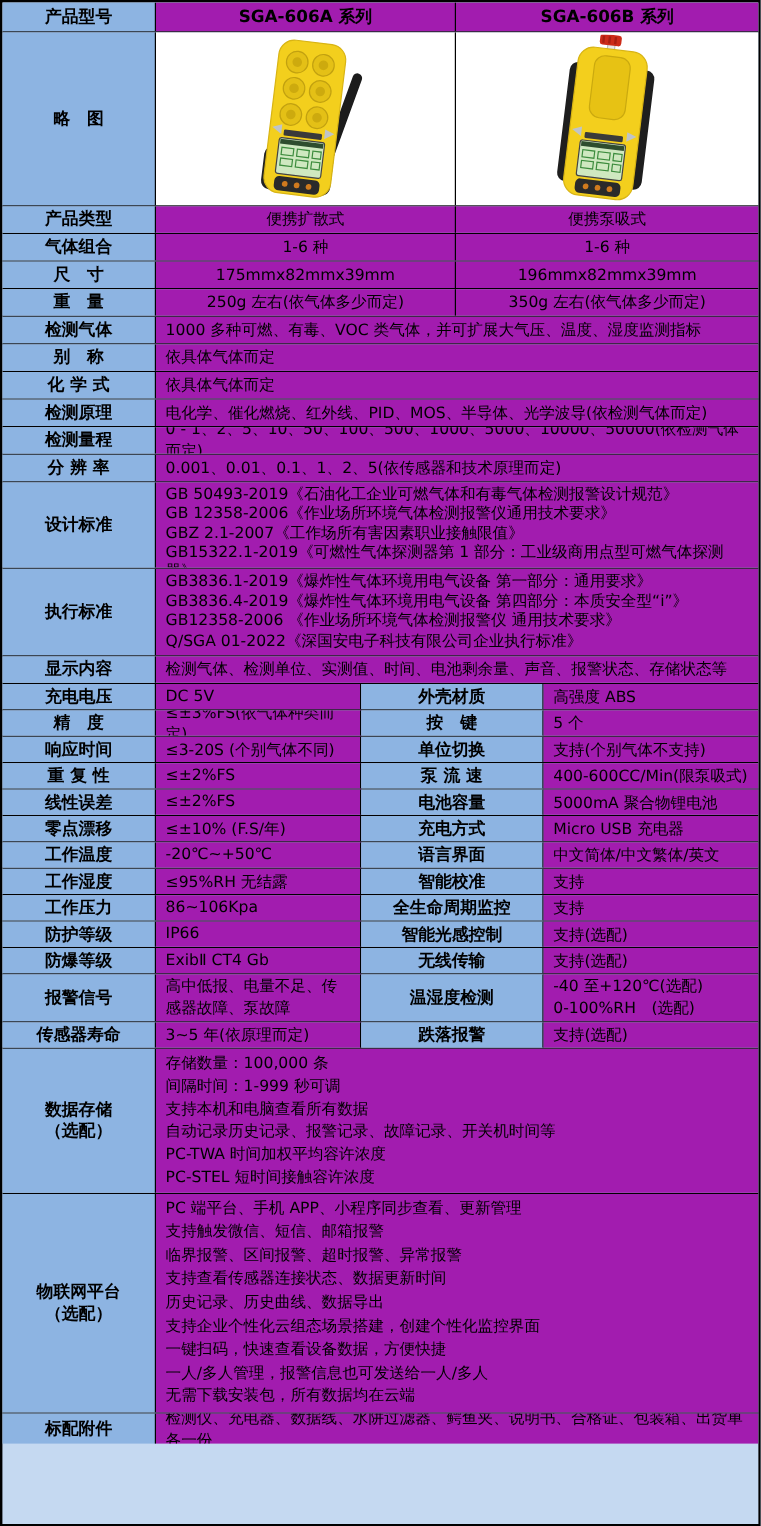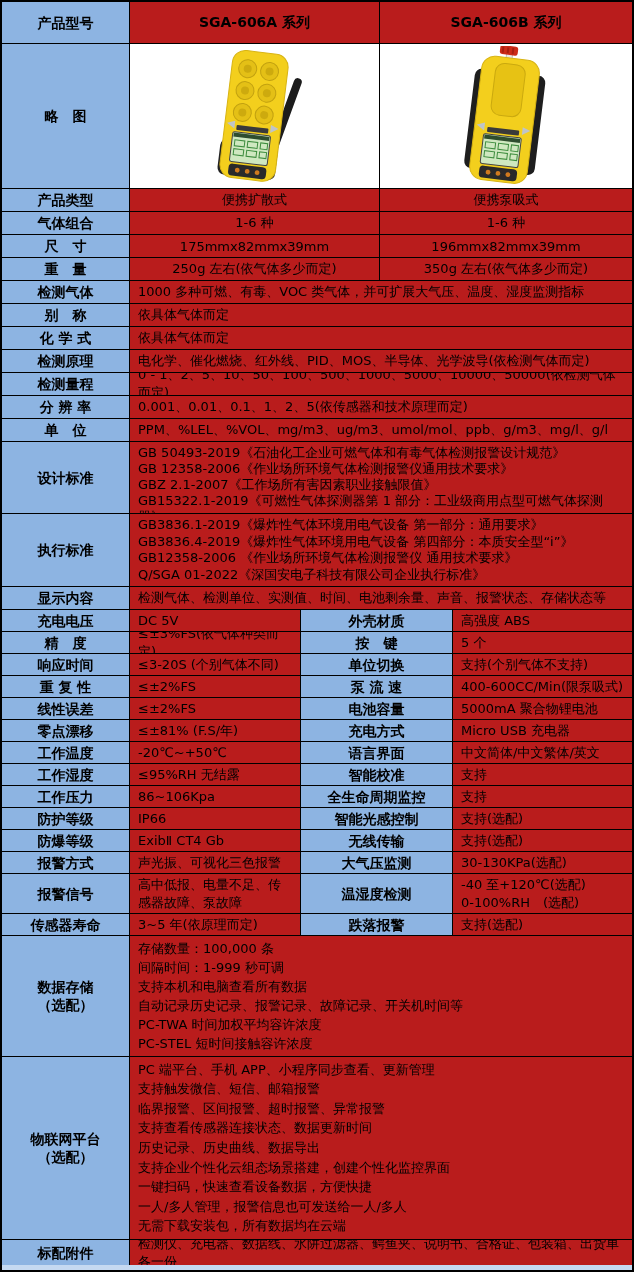--- a/index.html
+++ b/index.html
@@ -12,35 +12,35 @@
     overflow: hidden;
   }
   .row { display: flex; width: 100%; border-bottom: 1px solid #000; }
   .row:last-child { border-bottom: none; }
   .cell { border-right: 1px solid #000; display: flex; align-items: center; overflow: hidden; }
   .cell:last-child { border-right: none; }
   .lbl {
     background: #8DB4E2; justify-content: center; text-align: center;
     font-weight: bold; font-size: 14px; flex-direction: column; line-height: 18px;
   }
-  .val { background: #b91c1c; font-size: 13px; padding: 0 8px; }
+  .val { background: #a21caf; font-size: 13px; padding: 0 8px; }
   .val.center { justify-content: center; padding: 0 4px; text-align: center; }
   .val.lines { flex-direction: column; align-items: flex-start; justify-content: space-around; padding: 3px 8px; }
   .val.lines > div { line-height: 16px; }
   .img-cell { background: #fff; justify-content: center; }
   
   .c-lbl  { width: 128px; flex: none; }
   .c-a    { width: 250px; flex: none; }
   .c-b    { flex: 1; }
   .c-full { flex: 1; }
   .c-v1   { width: 171px; flex: none; }
   .c-l2   { width: 152px; flex: none; }
   .c-v2   { flex: 1; }
   
-  .h-head { height: 42px; }  .h-img { height: 145px; }
+  .h-head { height: 25px; }  .h-img { height: 145px; }
   .h-s    { height: 23px; }  .h-d   { height: 22px; }
   .h-std1 { height: 72px; }  .h-std2{ height: 73px; }
   .h-alarm{ height: 40px; }
   .h-store{ height: 121px; } .h-iot { height: 183px; }
   .h-acc  { height: 25px; }
   .head-val { font-weight: bold; font-size: 14px; }
   .wrap2 { flex-direction: column; align-items: flex-start; justify-content: center; }
   .wrap2 > div { line-height: 18px; }
 </style>
 </head>
@@ -171,24 +171,20 @@
     <div class="cell val c-full">电化学、催化燃烧、红外线、PID、MOS、半导体、光学波导(依检测气体而定)</div>
   </div>
   <div class="row h-s">
     <div class="cell lbl c-lbl">检测量程</div>
     <div class="cell val c-full">0 - 1、2、5、10、50、100、500、1000、5000、10000、50000(依检测气体而定)</div>
   </div>
   <div class="row h-s">
     <div class="cell lbl c-lbl">分 辨 率</div>
     <div class="cell val c-full">0.001、0.01、0.1、1、2、5(依传感器和技术原理而定)</div>
   </div>
-  <div class="row h-s">
-    <div class="cell lbl c-lbl">单　位</div>
-    <div class="cell val c-full">PPM、%LEL、%VOL、mg/m3、ug/m3、umol/mol、ppb、g/m3、mg/l、g/l</div>
-  </div>
 
   <div class="row h-std1">
     <div class="cell lbl c-lbl">设计标准</div>
     <div class="cell val lines c-full">
       <div>GB 50493-2019《石油化工企业可燃气体和有毒气体检测报警设计规范》</div>
       <div>GB 12358-2006《作业场所环境气体检测报警仪通用技术要求》</div>
       <div>GBZ 2.1-2007《工作场所有害因素职业接触限值》</div>
       <div>GB15322.1-2019《可燃性气体探测器第 1 部分：工业级商用点型可燃气体探测器》</div>
     </div>
   </div>
@@ -232,21 +228,21 @@
     <div class="cell val c-v2">400-600CC/Min(限泵吸式)</div>
   </div>
   <div class="row h-d">
     <div class="cell lbl c-lbl">线性误差</div>
     <div class="cell val c-v1">≤±2%FS</div>
     <div class="cell lbl c-l2">电池容量</div>
     <div class="cell val c-v2">5000mA 聚合物锂电池</div>
   </div>
   <div class="row h-d">
     <div class="cell lbl c-lbl">零点漂移</div>
-    <div class="cell val c-v1">≤±81% (F.S/年)</div>
+    <div class="cell val c-v1">≤±10% (F.S/年)</div>
     <div class="cell lbl c-l2">充电方式</div>
     <div class="cell val c-v2">Micro USB 充电器</div>
   </div>
   <div class="row h-d">
     <div class="cell lbl c-lbl">工作温度</div>
     <div class="cell val c-v1">-20℃~+50℃</div>
     <div class="cell lbl c-l2">语言界面</div>
     <div class="cell val c-v2">中文简体/中文繁体/英文</div>
   </div>
   <div class="row h-d">
@@ -265,26 +261,20 @@
     <div class="cell lbl c-lbl">防护等级</div>
     <div class="cell val c-v1">IP66</div>
     <div class="cell lbl c-l2">智能光感控制</div>
     <div class="cell val c-v2">支持(选配)</div>
   </div>
   <div class="row h-d">
     <div class="cell lbl c-lbl">防爆等级</div>
     <div class="cell val c-v1">ExibⅡ CT4 Gb</div>
     <div class="cell lbl c-l2">无线传输</div>
     <div class="cell val c-v2">支持(选配)</div>
-  </div>
-  <div class="row h-d">
-    <div class="cell lbl c-lbl">报警方式</div>
-    <div class="cell val c-v1">声光振、可视化三色报警</div>
-    <div class="cell lbl c-l2">大气压监测</div>
-    <div class="cell val c-v2">30-130KPa(选配)</div>
   </div>
   <div class="row h-alarm">
     <div class="cell lbl c-lbl">报警信号</div>
     <div class="cell val c-v1 wrap2" style="display:flex;align-items:center;flex-direction:row;line-height:18px;">高中低报、电量不足、传感器故障、泵故障</div>
     <div class="cell lbl c-l2">温湿度检测</div>
     <div class="cell val c-v2 wrap2">
       <div>-40 至+120℃(选配)</div>
       <div>0-100%RH　(选配)</div>
     </div>
   </div>

